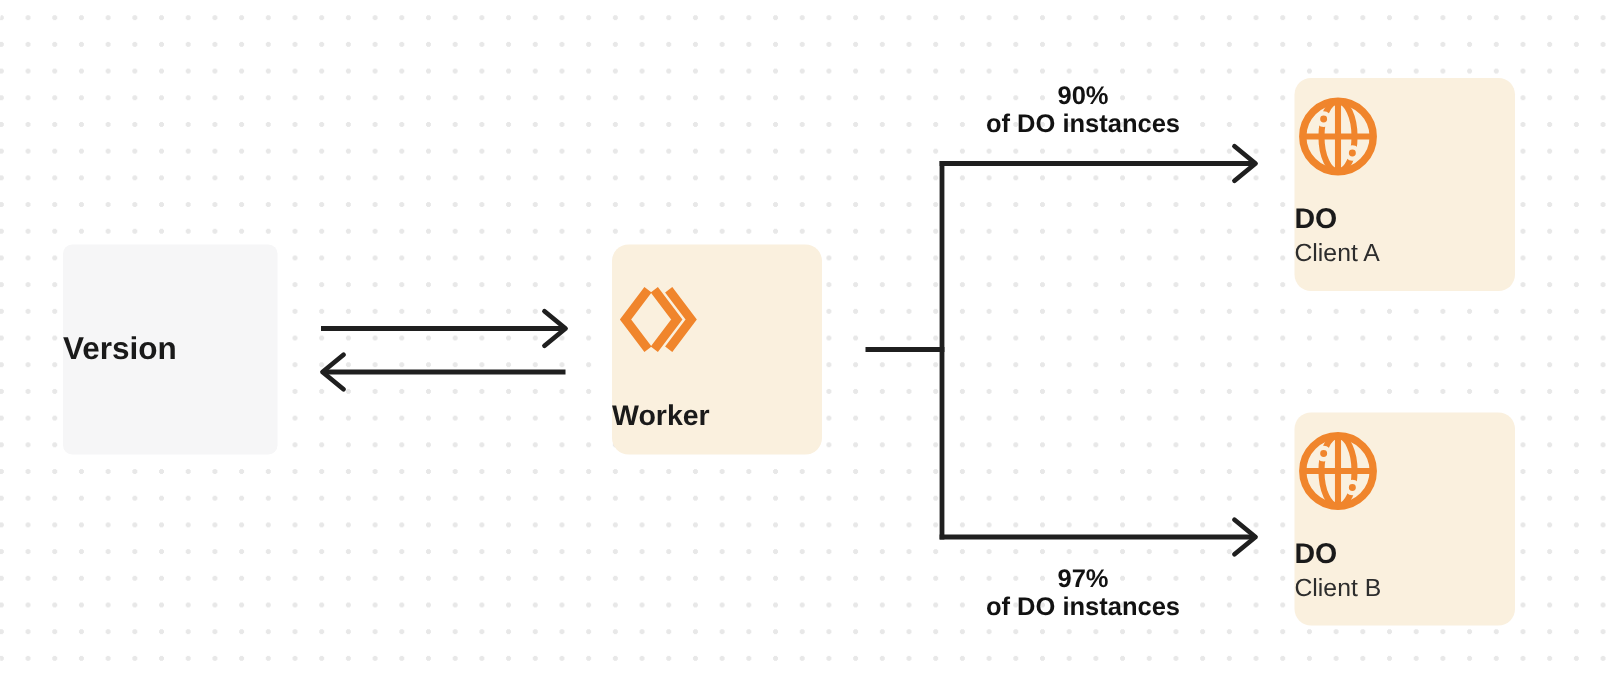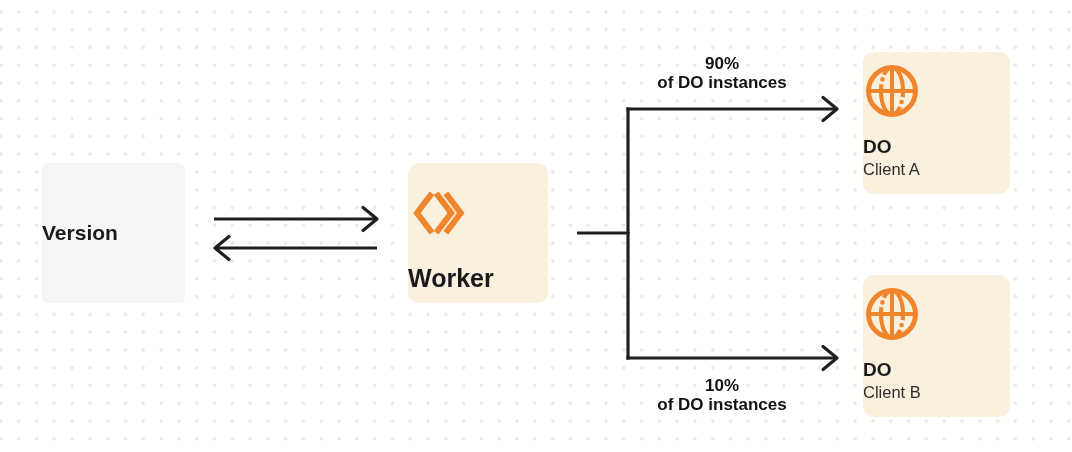--- a/index.html
+++ b/index.html
@@ -56,21 +56,21 @@
   .client-box .node-label{
     font-size:21px;font-weight:700;color:var(--text);
   }
   .worker-box{
     left:408px;top:163px;width:140px;height:140px;
     background:var(--cream);
     border-radius:11px;
     padding-top:20px;
   }
   .worker-box .node-label{
-    font-size:25px;font-weight:700;color:var(--text);
+    font-size:19px;font-weight:700;color:var(--text);
     margin-top:23px;line-height:24px;
   }
   .do-box{
     width:147px;height:142px;
     background:var(--cream);
     border-radius:11px;
     padding-top:10px;
   }
   .do-a-box{left:863px;top:52px;}
   .do-b-box{left:863px;top:275px;}
@@ -161,17 +161,17 @@
     </span>
     <div class="do-title">DO</div>
     <div class="do-subtitle">Client B</div>
   </div>
 
   <div class="edge-label edge-label-top">
     <div>90%</div>
     <div>of DO instances</div>
   </div>
   <div class="edge-label edge-label-bottom">
-    <div>10%</div>
+    <div>97%</div>
     <div>of DO instances</div>
   </div>
 
 </div>
 
 </body></html>

